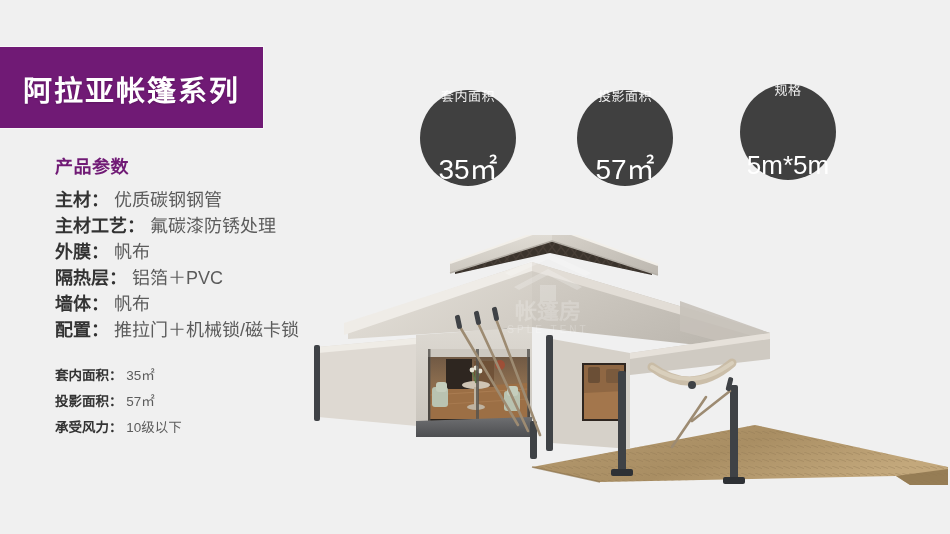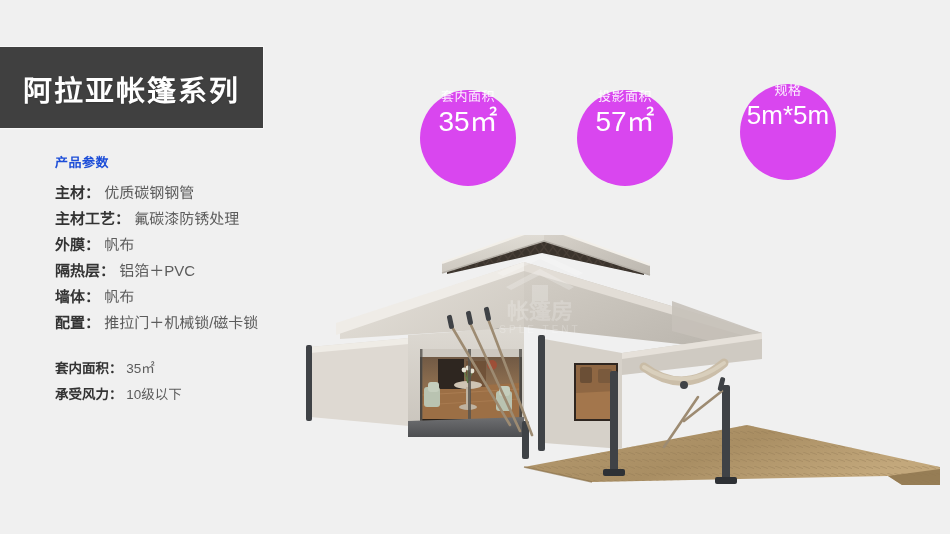--- a/index.html
+++ b/index.html
@@ -9,64 +9,64 @@
     background:#f0f0f0;
     font-family:"Liberation Sans","DejaVu Sans",sans-serif;
     overflow:hidden;
     position:relative;
   }
   .page { position:relative; width:950px; height:534px; background:#f0f0f0; }
 
   
   .title-banner {
     position:absolute; left:0; top:47px; width:263px; height:81px;
-    background:#404040;
+    background:#701a75;
     display:flex; align-items:center; justify-content:center;
     box-shadow:0 0 0 1px rgba(255,255,255,0.55);
   }
   .title-banner .title-text {
     color:#ffffff; font-size:29px; font-weight:bold; letter-spacing:2px;
     text-shadow:0 1px 2px rgba(0,0,0,.18);
     white-space:nowrap;
   }
 
   
   .spec-col { position:absolute; left:55px; top:152px; width:300px; }
   .section-heading {
-    color:#1d4ed8; font-size:13px; font-weight:bold;
+    color:#701a75; font-size:18px; font-weight:bold;
     margin-bottom:9px; letter-spacing:.5px;
   }
   .spec-list { list-style:none; }
   .spec-row {
-    font-size:15px; line-height:26px; white-space:nowrap;
+    font-size:18px; line-height:26px; white-space:nowrap;
     color:#555;
   }
   .spec-row .k { font-weight:bold; color:#333; }
   .spec-row .v { color:#5c5c5c; }
   .group-2 { margin-top:20px; }
   .group-2 .spec-row { font-size:13.5px; }
   .group-2 .spec-row .k { color:#333; }
 
   
   .badges { position:absolute; left:0; top:0; width:950px; height:534px; pointer-events:none; }
   .badge {
     position:absolute; border-radius:50%;
-    background:#d946ef; color:#fff;
-    display:flex; flex-direction:column; align-items:center; justify-content:flex-start;
+    background:#404040; color:#fff;
+    display:flex; flex-direction:column; align-items:center; justify-content:space-between;
     pointer-events:auto;
   }
   .badge .b-label { font-size:13px; line-height:1.15; opacity:.92; margin-bottom:2px; letter-spacing:.5px; }
   .badge .b-value { font-size:28px; line-height:1.1; font-weight:400; letter-spacing:0px; }
   .badge.b1 { left:420px; top:90px; width:96px; height:96px; }
   .badge.b2 { left:577px; top:90px; width:96px; height:96px; }
   .badge.b3 { left:740px; top:84px; width:96px; height:96px; }
   .badge.b3 .b-value { font-size:26px; }
 
   
-  .tent-wrap { position:absolute; left:292px; top:235px; width:650px; height:270px; }
+  .tent-wrap { position:absolute; left:300px; top:235px; width:650px; height:270px; }
   .tent-svg { display:block; width:650px; height:270px; }
   .watermark-text { font-family:"Liberation Sans",sans-serif; }
 </style>
 </head>
 <body>
 
 <div class="page">
 
   <div class="title-banner">
     <span class="title-text">阿拉亚帐篷系列</span>
@@ -102,20 +102,24 @@
           <span class="v">推拉门＋机械锁/磁卡锁</span>
         </li>
       </ul>
     </div>
 
     <div class="group-2">
       <ul class="spec-list">
         <li class="spec-row">
           <span class="k">套内面积：</span>
           <span class="v">35㎡</span>
+        </li>
+        <li class="spec-row">
+          <span class="k">投影面积：</span>
+          <span class="v">57㎡</span>
         </li>
         <li class="spec-row">
           <span class="k">承受风力：</span>
           <span class="v">10级以下</span>
         </li>
       </ul>
     </div>
 
   </div>
 

